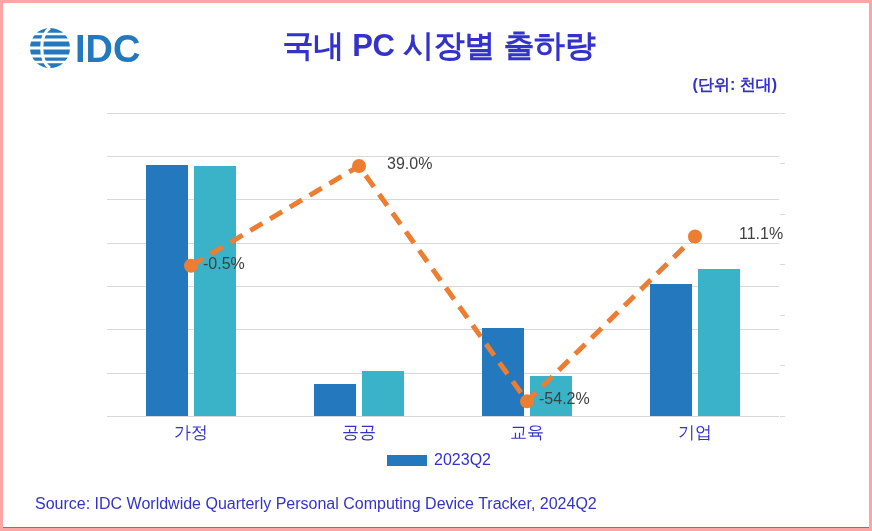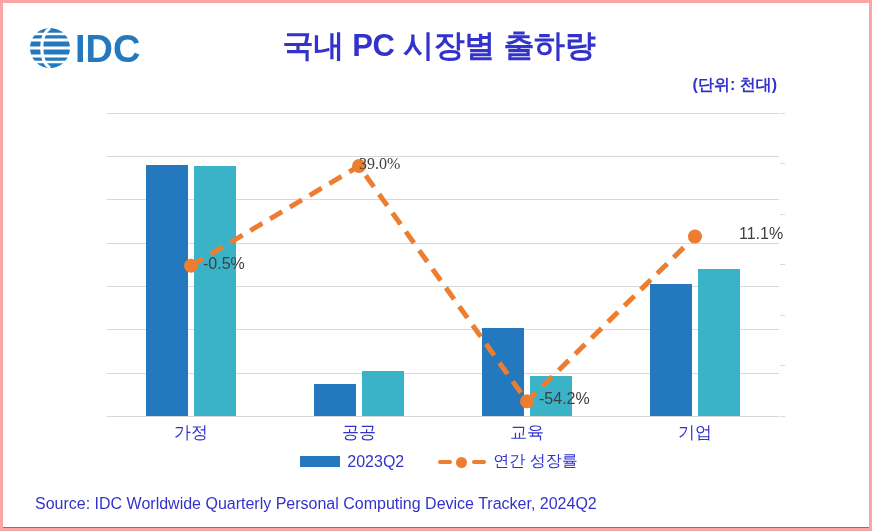--- a/index.html
+++ b/index.html
@@ -229,35 +229,27 @@
   </svg>
 
   <div id="xlabels">
       <div class="xlabel" style="left: 128px; width: 120px;">가정</div>
       <div class="xlabel" style="left: 296px; width: 120px;">공공</div>
       <div class="xlabel" style="left: 464px; width: 120px;">교육</div>
       <div class="xlabel" style="left: 632px; width: 120px;">기업</div>
     </div>
   <div id="ptlabels">
       <div class="pt-label" style="left: 200px; top: 251.762px;">-0.5%</div>
-      <div class="pt-label" style="left: 356px; top: 152.025px; font-family: Liberation Serif, serif;">39.0%</div>
+      <div class="pt-label" style="left: 384px; top: 152.025px;">39.0%</div>
       <div class="pt-label" style="left: 536px; top: 387.355px;">-54.2%</div>
       <div class="pt-label" style="left: 736px; top: 222.472px;">11.1%</div>
     </div>
 
   <div id="legend">
     <div class="legend-item">
       <span class="swatch" style="background:#2378be"></span>
       <span class="legend-text">2023Q2</span>
     </div>
-    <div class="legend-item">
-      <span class="line-swatch">
-        <span class="seg a"></span>
-          <span class="dot"></span>
-          <span class="seg b"></span>
-      </span>
-      <span class="legend-text">연간 성장률</span>
-    </div>
   </div>
 
   <div id="source">Source: IDC Worldwide Quarterly Personal Computing Device Tracker, 2024Q2</div>
   <div id="footer-rule"></div>
 </div>
 
 </body></html>

